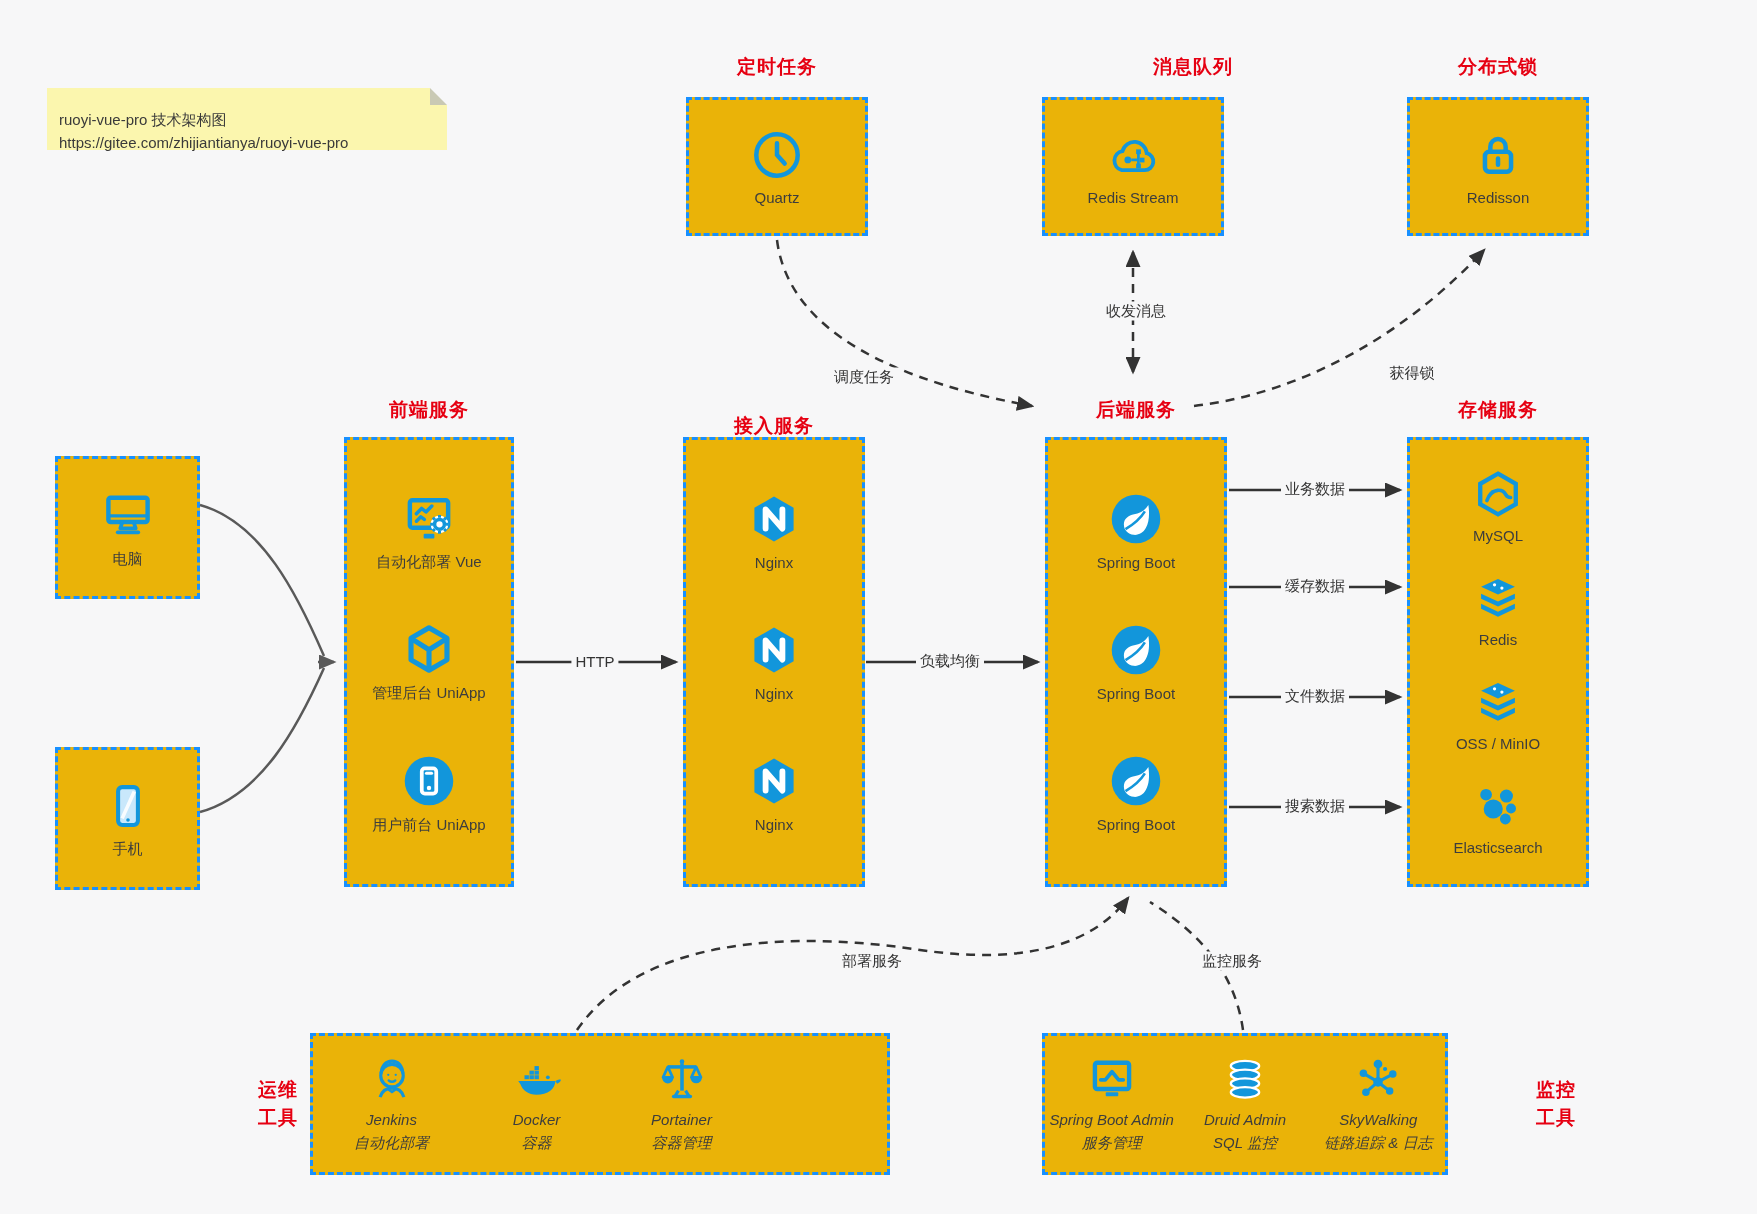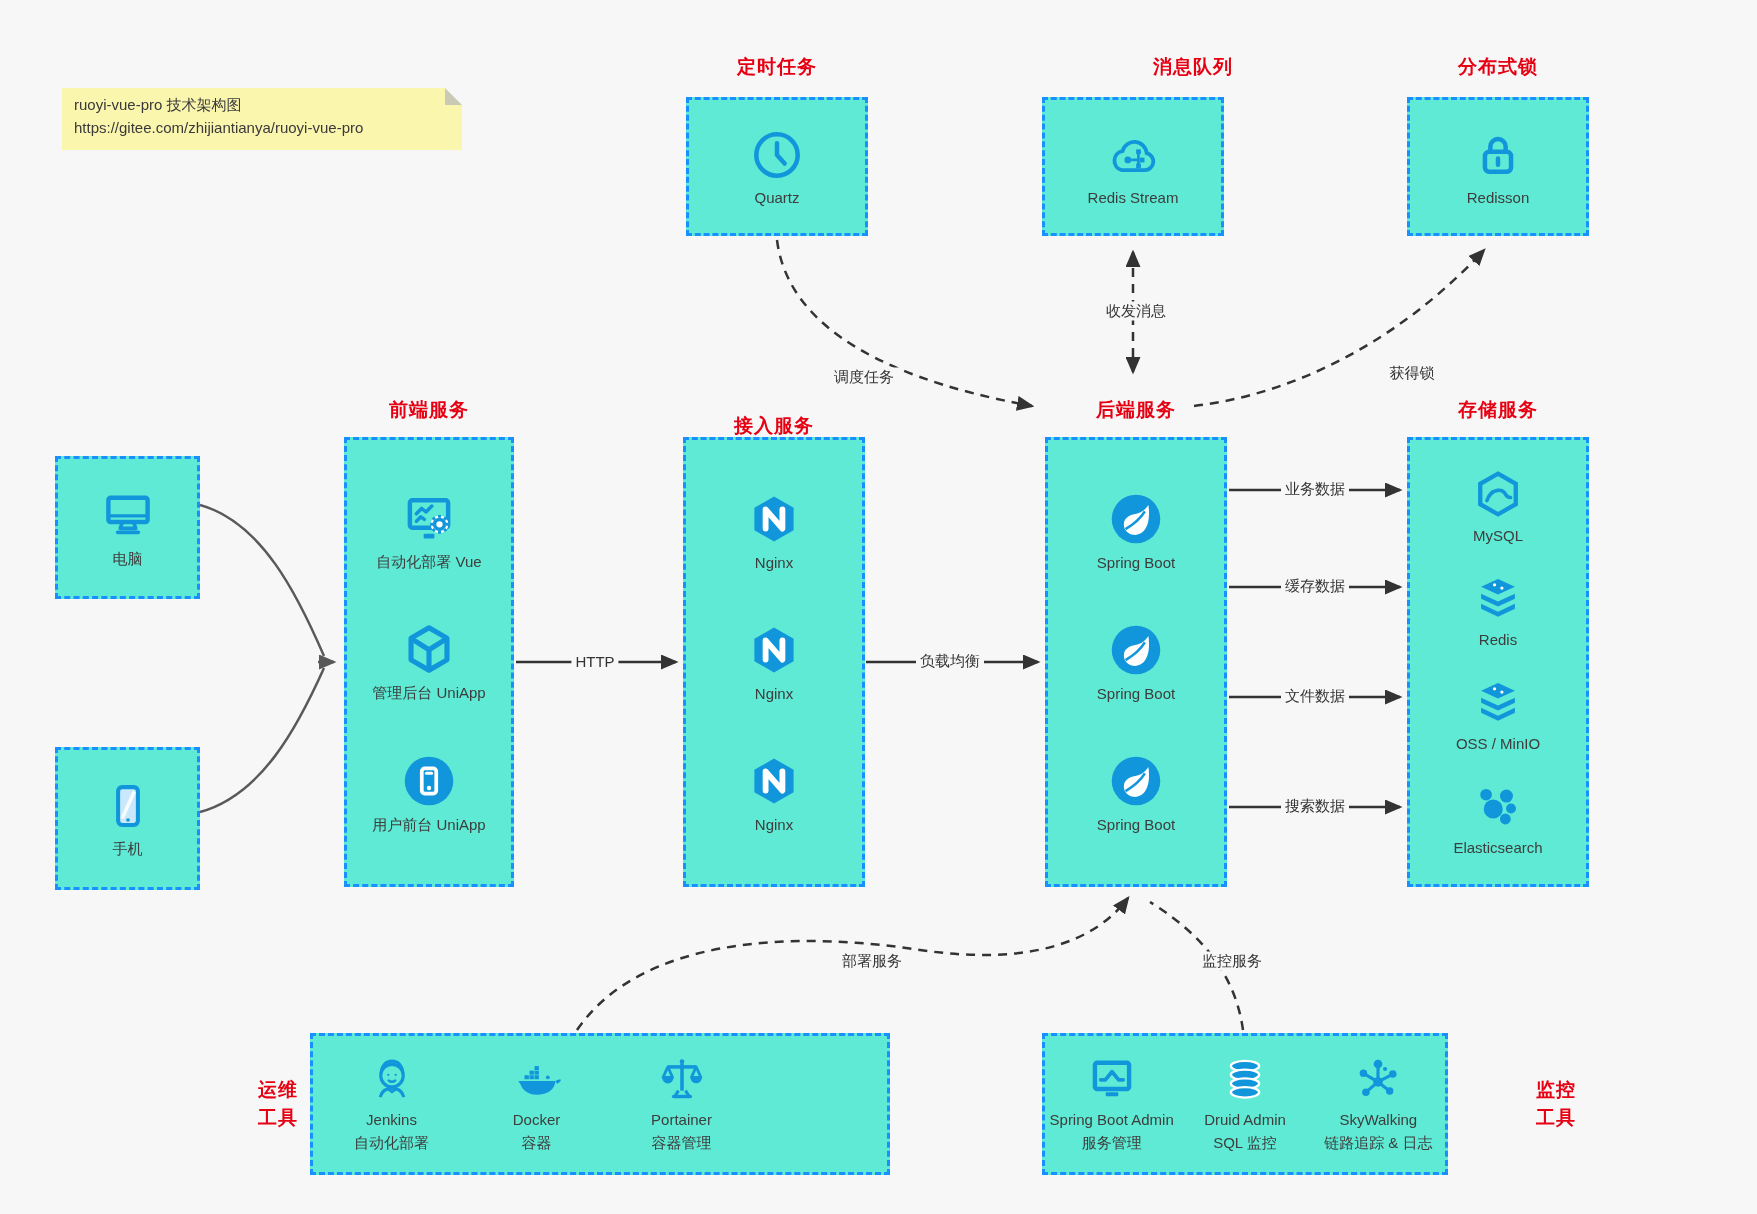--- a/index.html
+++ b/index.html
@@ -2,39 +2,39 @@
 <html><head>
 <meta charset="utf-8">
 <style>
   html,body{margin:0;padding:0;background:#e9e9ea;}
   .stage{
     position:relative;width:1757px;height:1214px;background:#f7f7f8;
     font-family:"Liberation Sans","DejaVu Sans",sans-serif;overflow:hidden;
   }
   .stage *{box-sizing:border-box;}
   
-  .note{position:absolute;left:62px;top:88px;width:400px;height:62px;background:#fbf6ae;
-        padding:6px 12px;font-size:15px;color:#3a3a3a;line-height:1.5;}
+  .note{position:absolute;left:47px;top:88px;width:400px;height:62px;background:#fbf6ae;
+        padding:21px 12px;font-size:15px;color:#3a3a3a;line-height:1.5;}
   .note .fold{position:absolute;top:0;right:0;width:0;height:0;border-style:solid;
         border-width:0 17px 17px 0;border-color:#f7f7f8 #f7f7f8 #c9c9b4 transparent;}
   .note div{white-space:nowrap;}
   
   .g-title{position:absolute;transform:translate(-50%,-50%);color:#e60012;font-weight:700;
         font-size:19px;white-space:nowrap;letter-spacing:1px;}
   .side-title{position:absolute;transform:translate(-50%,-50%);color:#e60012;font-weight:700;
         font-size:19px;line-height:1.45;text-align:center;letter-spacing:1px;}
   
-  .box{position:absolute;border:3px dashed #1890ff;background:#5eead4;display:flex;
+  .box{position:absolute;border:3px dashed #1890ff;background:#eab308;display:flex;
         flex-direction:column;justify-content:space-evenly;align-items:center;}
   .item{display:flex;flex-direction:column;align-items:center;gap:7px;}
   .item-label{font-size:15px;color:#3d3d3d;white-space:nowrap;}
   .ic{color:#1296db;display:block;line-height:0;}
   
   .box.row{flex-direction:row;justify-content:flex-start;align-items:center;}
-  .b-item{width:145px;display:flex;flex-direction:column;align-items:center;gap:5px;}
+  .b-item{width:145px;display:flex;flex-direction:column;align-items:center;gap:5px;font-style:italic;}
   .box.row.mon .b-item{width:135px;}
   .b-label{font-size:15px;color:#3d3d3d;text-align:center;line-height:1.5;white-space:nowrap;}
   
   .edge-label{position:absolute;transform:translate(-50%,-50%);font-size:15px;color:#333;
         background:#f7f7f8;padding:0 4px;white-space:nowrap;}
   svg.overlay{position:absolute;left:0;top:0;pointer-events:none;}
 </style>
 </head>
 <body>
 

